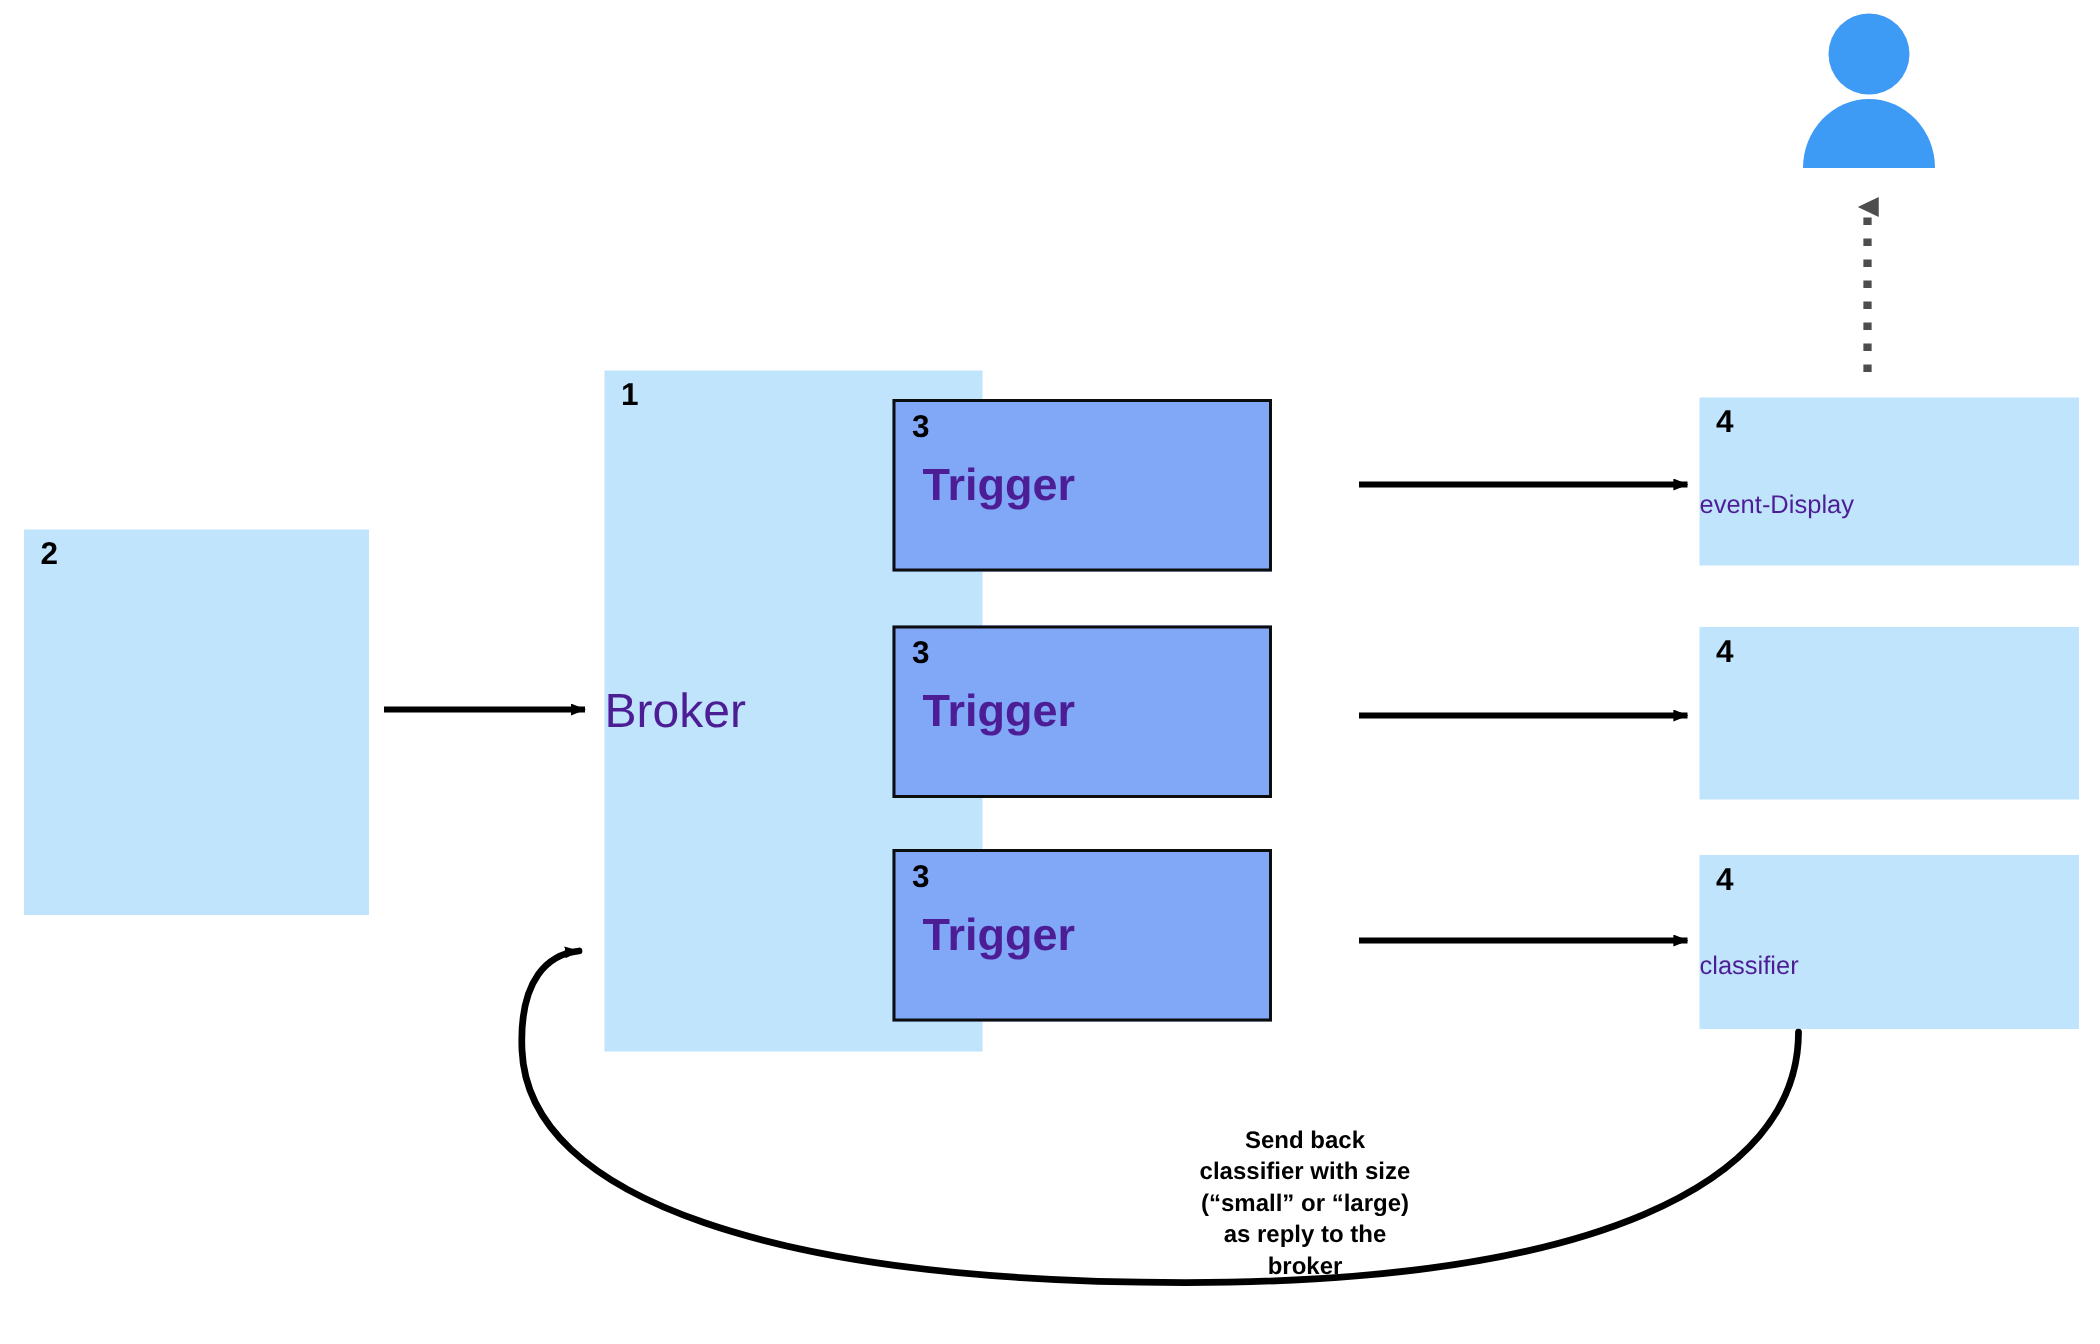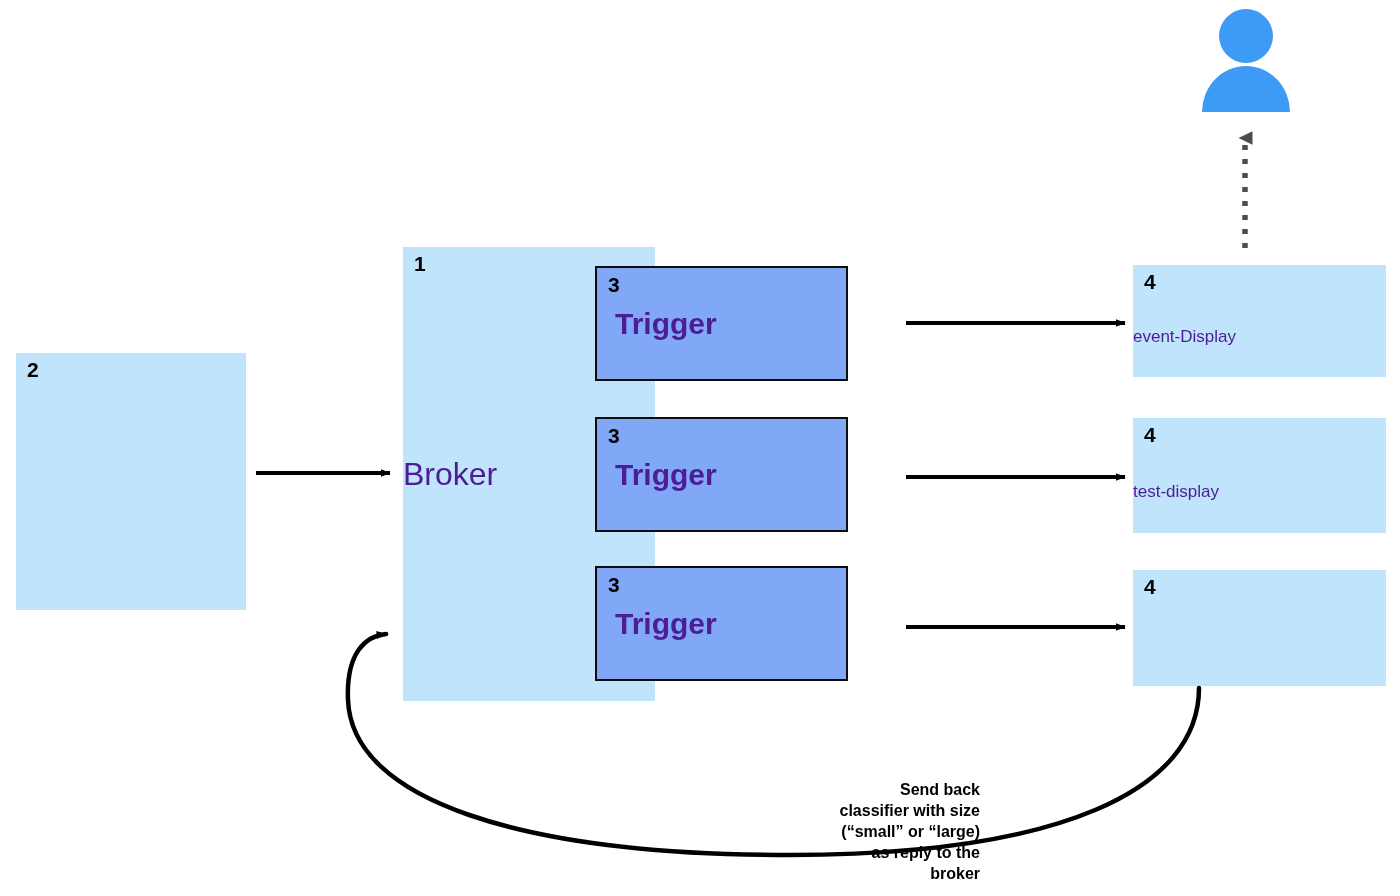--- a/index.html
+++ b/index.html
@@ -75,27 +75,26 @@
   .svg-layer {
     position: absolute;
     top: 0;
     left: 0;
     width: 1400px;
     height: 896px;
     pointer-events: none;
   }
   .caption {
     position: absolute;
-    text-align: right;
+    text-align: center;
     font-size: 16px;
     font-weight: bold;
     line-height: 1.32;
     color: #000000;
     white-space: pre-line;
-    margin-top: 29px;
   }
 </style>
 </head>
 <body>
 
 <div id="canvas">
 
   <div class="box" style="left:1196px; top:8px; width:100px; height:104px;">
     <svg width="100" height="104" viewBox="0 0 100 104" aria-hidden="true">
       <circle cx="50" cy="28" r="27" fill="#3d9af5"></circle>
@@ -127,25 +126,25 @@
     <span class="box-label label-trigger">Trigger</span>
   </div>
 
   <div class="box box-light" style="left:1133px; top:265px; width:253px; height:112px;">
     <span class="corner-num">4</span>
     <span class="box-label label-sink">event-Display</span>
   </div>
 
   <div class="box box-light" style="left:1133px; top:418px; width:253px; height:115px;">
     <span class="corner-num">4</span>
-    <span class="box-label label-sink">test-display</span>
   </div>
 
   <div class="box box-light" style="left:1133px; top:570px; width:253px; height:116px;">
     <span class="corner-num">4</span>
+    <span class="box-label label-sink">classifier</span>
   </div>
 
   <svg class="svg-layer" aria-hidden="true">
     <defs>
       <marker id="arrowBlack" markerWidth="11" markerHeight="11" refX="9.4" refY="4" orient="auto" markerUnits="userSpaceOnUse">
         <path d="M 0 0 L 10 4 L 0 8 z" fill="#000000"></path>
       </marker>
       <marker id="arrowGray" markerWidth="16" markerHeight="16" refX="8" refY="7.5" orient="auto" markerUnits="userSpaceOnUse">
         <path d="M 1.3 15 L 8 1 L 14.7 15 z" fill="#4d4d4d"></path>
       </marker>

